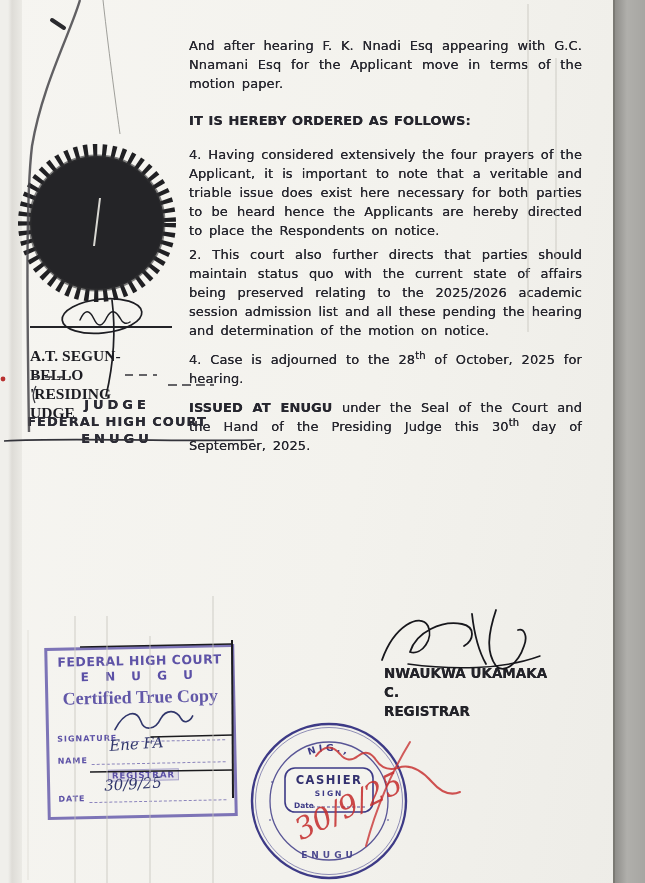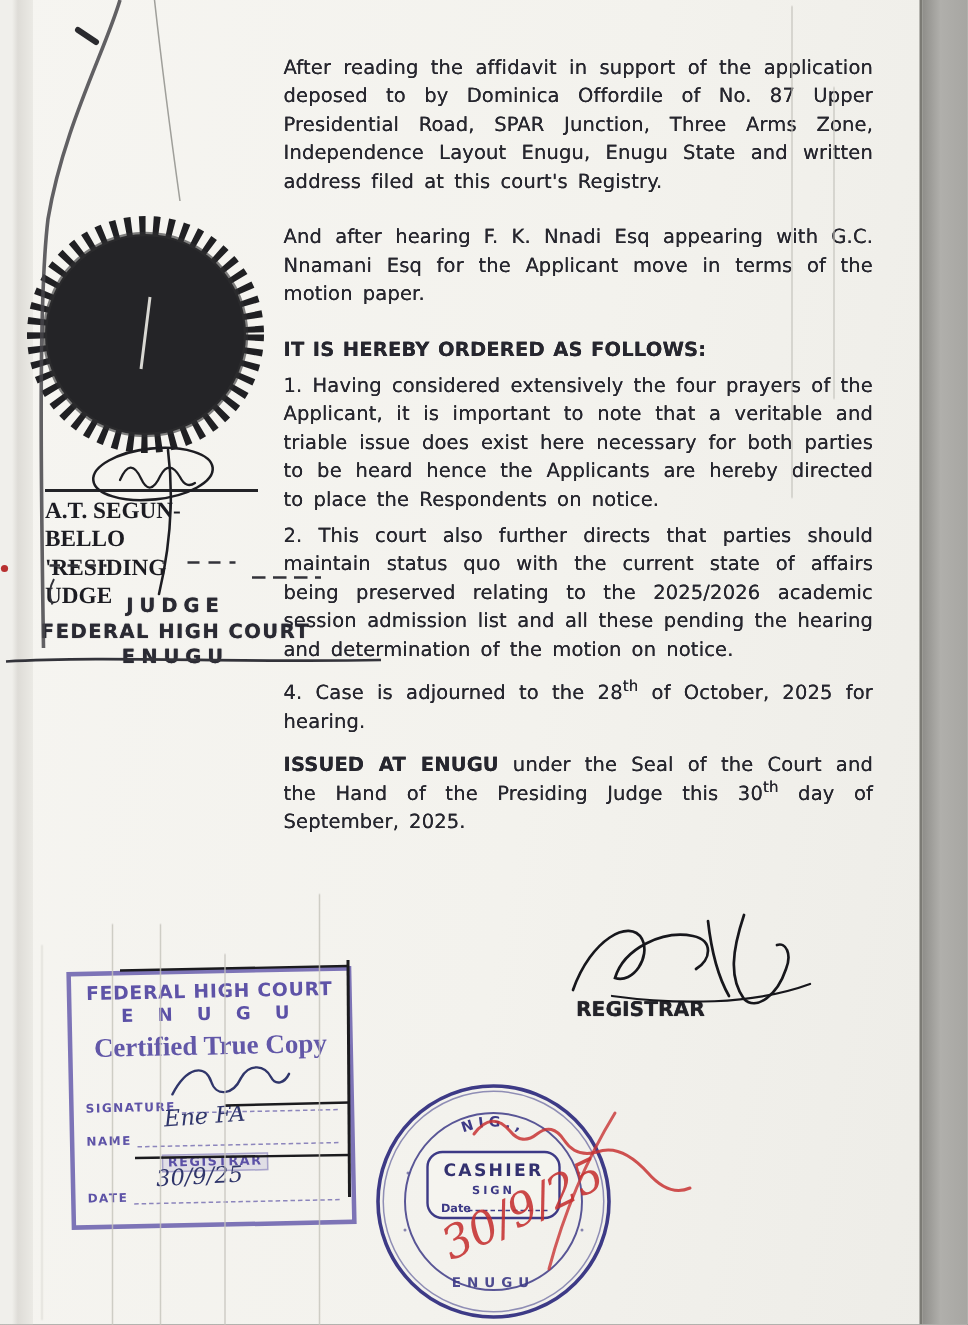--- a/index.html
+++ b/index.html
@@ -7,29 +7,29 @@
   .paper{position:relative;width:645px;height:883px;overflow:hidden;
     background:linear-gradient(100deg,#f6f5f1 0%,#f3f2ed 55%,#edece7 100%);}
   .right-scan-strip{position:absolute;top:0;right:0;width:30px;height:100%;z-index:1;
     background:linear-gradient(to right,#8f8e8a,#b0afab 40%,#a7a6a2);border-left:2px solid #7b7a74;}
   .left-scan-strip{position:absolute;top:0;left:0;width:22px;height:100%;z-index:1;
     background:linear-gradient(to right,#f0efeb 0px,#f0efeb 8px,#dedcd7 12px,#ebeae5 22px);}
   
   .main-text{position:absolute;left:189px;top:36px;width:393px;z-index:2;}
   .para{margin:0 0 18px;font-size:13px;line-height:19px;text-align:justify;
     color:#26262e;word-spacing:2.5px;letter-spacing:.1px;text-shadow:0 0 .4px #26262e;}
-  .para.head{font-weight:bold;margin-bottom:5px;text-align:left;word-spacing:1px;}
+  .para.head{font-weight:bold;margin-bottom:15px;text-align:left;word-spacing:1px;}
   .para.m19{}
   .para.m5{margin-bottom:5px;}
   .para.m10{margin-bottom:10px;}
   .para sup{font-size:10px;vertical-align:super;line-height:0;}
   .para b{font-weight:bold;}
   
   .judge-name-block{position:absolute;left:30px;top:326px;width:142px;z-index:2;
-    border-top:2.2px solid #232327;padding-top:3px;
+    border-top:2.2px solid #232327;padding-top:18px;
     font-family:"Liberation Serif",serif;font-weight:bold;font-size:15.5px;line-height:19px;color:#1c1c22;}
   .judge-stamp{position:absolute;left:18px;top:385px;width:198px;z-index:2;text-align:center;
     font-weight:bold;color:#2a2a33;font-size:13px;line-height:17px;text-shadow:0 0 .5px #2a2a33;margin-top:11px;}
   .judge-stamp .ls4{letter-spacing:4px;}
   .judge-stamp .ls1{letter-spacing:1px;}
   
   .court-seal{position:absolute;left:14px;top:140px;z-index:2;}
   
   .judge-sign{position:absolute;left:54px;top:290px;z-index:3;}
   .registrar-sign{position:absolute;left:372px;top:606px;z-index:3;}
@@ -84,39 +84,39 @@
     <div>UDGE</div>
   </div>
 
   <div class="judge-stamp">
     <div class="ls4">JUDGE</div>
     <div class="ls1">FEDERAL HIGH COURT</div>
     <div class="ls4">ENUGU</div>
   </div>
 
   <div class="main-text">
-    <p class="para">After reading the affidavit in support of the application deposed to by Dominica Offordile of No. 87 Upper Presidential Road, SPAR Junction, Three Arms Zone, Independence Layout Enugu, Enugu State and written address filed at this court's Registry.</p>
     <p class="para m19">And after hearing F. K. Nnadi Esq appearing with G.C. Nnamani Esq for the Applicant move in terms of the motion paper.</p>
     <p class="para head">IT IS HEREBY ORDERED AS FOLLOWS:</p>
-    <p class="para m5">1. Having considered extensively the four prayers of the Applicant, it is important to note that a veritable and triable issue does exist here necessary for both parties to be heard hence the Applicants are hereby directed to place the Respondents on notice.</p>
+    <p class="para m5">4. Having considered extensively the four prayers of the Applicant, it is important to note that a veritable and triable issue does exist here necessary for both parties to be heard hence the Applicants are hereby directed to place the Respondents on notice.</p>
     <p class="para m10">2. This court also further directs that parties should maintain status quo with the current state of affairs being preserved relating to the 2025/2026 academic session admission list and all these pending the hearing and determination of the motion on notice.</p>
     <p class="para m10"><span>4. Case is adjourned to the 28</span><sup>th</sup><span> of October, 2025 for hearing.</span></p>
     <p class="para"><b>ISSUED AT ENUGU</b><span> under the Seal of the Court and the Hand of the Presiding Judge this 30</span><sup>th</sup><span> day of September, 2025.</span></p>
   </div>
 
   <div class="registrar-sign">
     <svg width="180" height="64" viewBox="0 0 180 64" fill="none" stroke="#17171c" stroke-linecap="round">
       <path d="M10,54 C22,20 48,6 56,20 C62,32 50,50 38,46 C44,26 70,14 90,18 C104,21 102,34 92,40" stroke-width="1.8"></path>
       <path d="M100,8 C102,26 106,44 114,58" stroke-width="1.8"></path>
       <path d="M124,4 C116,28 114,46 124,60 C132,68 146,58 152,40 C156,30 152,22 146,24" stroke-width="1.8"></path>
       <path d="M36,58 C80,64 130,64 168,50" stroke-width="1.5"></path>
     </svg>
   </div>
 
   <div class="registrar-block">
+    <div>NWAUKWA UKAMAKA C.</div>
     <div>REGISTRAR</div>
   </div>
 
   <div class="ctc-stamp">
     <div class="ctc-l1">FEDERAL HIGH COURT</div>
     <div class="ctc-l2">E N U G U</div>
     <div class="ctc-l3">Certified True Copy</div>
     <div class="ctc-row" style="top:82px;">
       <span class="ctc-label">SIGNATURE</span>
       <span class="ctc-dash"></span>

